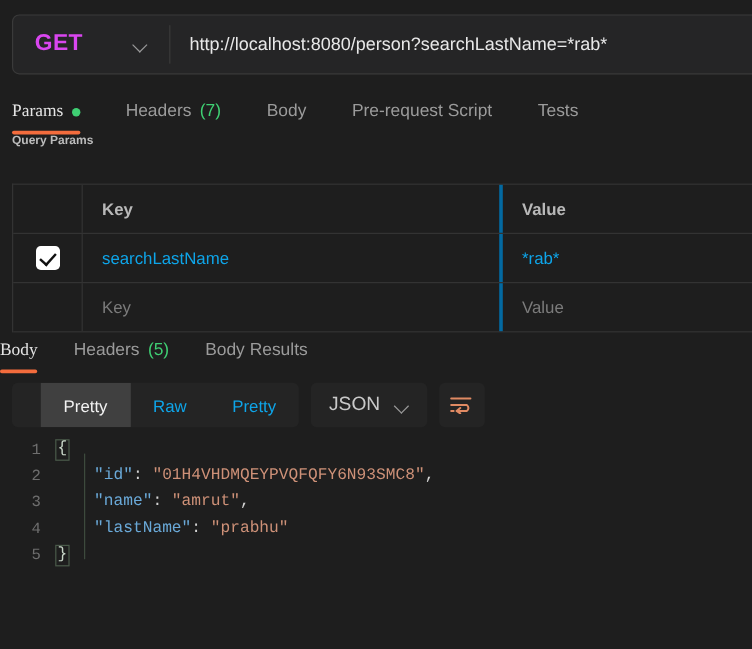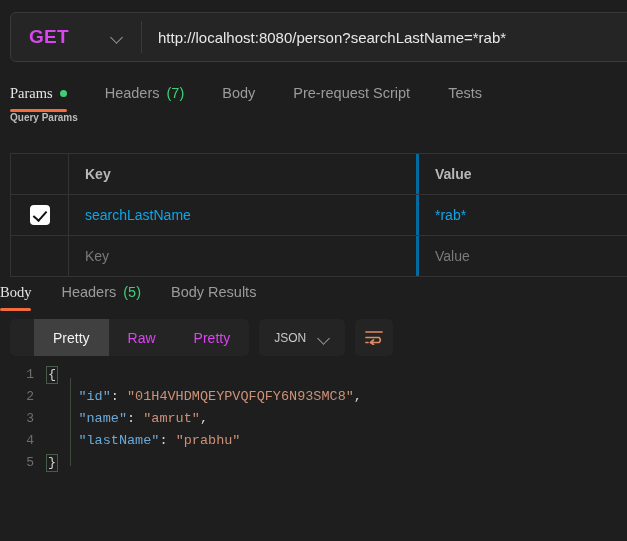--- a/index.html
+++ b/index.html
@@ -123,28 +123,28 @@
     position: absolute; left: 10px; top: 319px;
     height: 37px; display: flex; align-items: center; gap: 10px;
   }
   .seg {
     display: flex; align-items: center; height: 37px;
     background: #242424; border-radius: 5px; overflow: hidden;
   }
   .seg-btn {
     height: 37px; padding: 0 19px;
     display: flex; align-items: center; justify-content: center;
-    color: #d946ef; font-size: 14px; cursor: pointer; white-space: nowrap;
+    color: #0ea5e9; font-size: 14px; cursor: pointer; white-space: nowrap;
   }
   .seg-btn.active { background: #404040; color: #f2f2f2; margin-left: 24px; }
   .select-box {
     display: flex; align-items: center; gap: 12px;
     height: 37px; padding: 0 15px;
     background: #242424; border-radius: 5px;
-    color: #c9c9c9; font-size: 12px; cursor: pointer;
+    color: #c9c9c9; font-size: 16px; cursor: pointer;
   }
   .icon-btn {
     width: 38px; height: 37px;
     background: #242424; border-radius: 5px;
     display: flex; align-items: center; justify-content: center;
     cursor: pointer;
   }
 
   
   .code {

